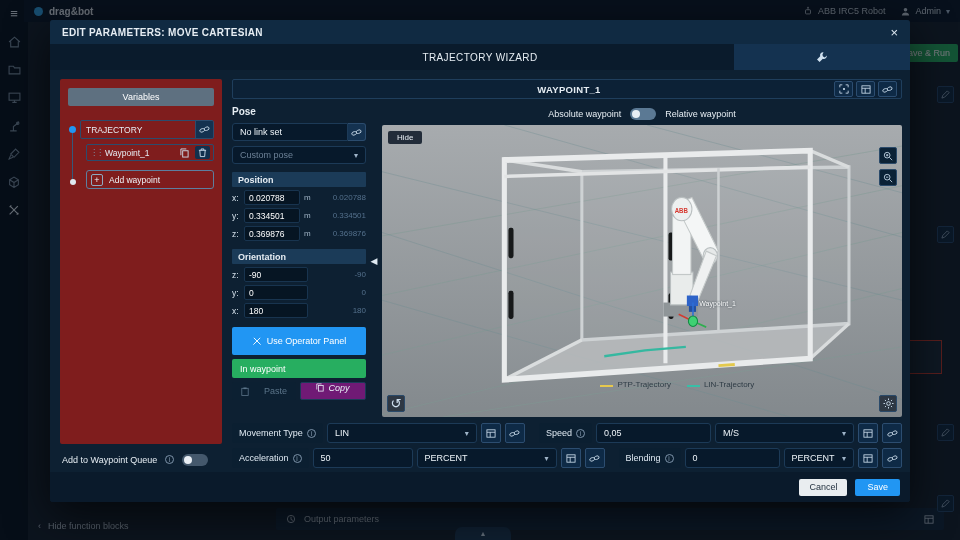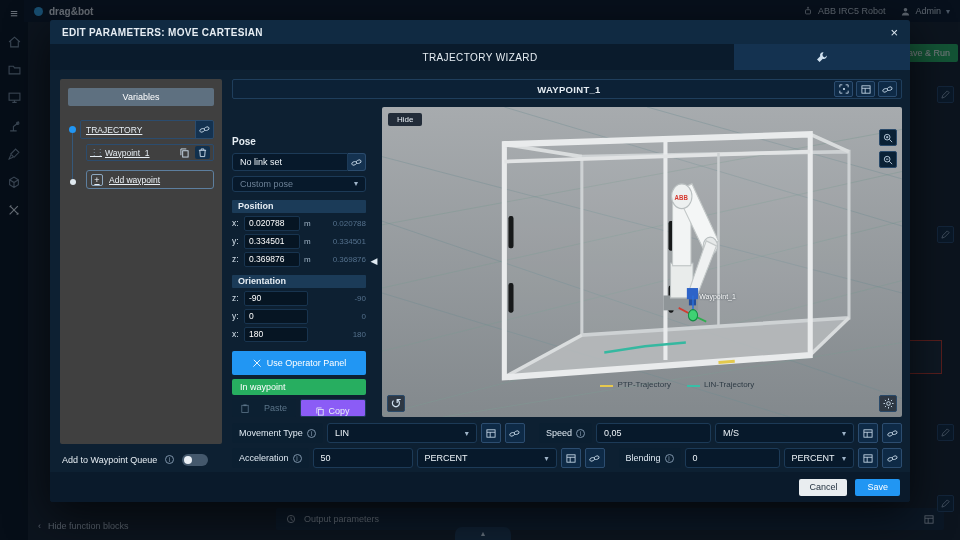--- a/index.html
+++ b/index.html
@@ -43,21 +43,21 @@
               font-size:10px; font-weight:bold; letter-spacing:.3px; border-radius:3px 3px 0 0; }
   .m-close { margin-left:auto; background:none; border:none; color:#dfe9f2; font-size:13px; cursor:pointer; }
   .wizbar { height:26px; background:#0a1b2c; position:relative; display:flex; align-items:center; justify-content:center;
             font-size:10px; font-weight:normal; letter-spacing:.4px; }
   .wiz-tools { position:absolute; right:0; top:0; height:100%; width:176px; background:#143250;
                display:flex; align-items:center; justify-content:center; color:#cfe0ef; border:none; }
   .m-body { flex:1; display:flex; padding:9px 8px 4px 10px; gap:10px; min-height:0; }
 
   
   .left-col { width:162px; display:flex; flex-direction:column; }
-  .left-panel { flex:1; background:#404040; border-radius:2px; padding:9px 8px;text-decoration:underline; }
+  .left-panel { flex:1; background:#7f1d1d; border-radius:2px; padding:9px 8px; }
   .vars-btn { height:18px; background:#5e7080; border:none; border-radius:2px; color:#fff; font-size:9px;
               width:100%; margin-bottom:14px; }
   .tree { position:relative; padding-left:12px; }
   .rail { position:absolute; left:4px; top:10px; bottom:10px; width:1px; background:#35587a; }
   .dot-b { position:absolute; left:1px; top:6px; width:7px; height:7px; border-radius:50%; background:#2196f3; }
   .dot-w { position:absolute; left:1.5px; bottom:4px; width:6px; height:6px; border-radius:50%; background:#dfe8ef; }
   .t-row { height:19px; border:1px solid #2b4c6e; border-radius:2px; display:flex; align-items:center;
            font-size:8.5px; overflow:hidden; }
   .t-row .lbl { flex:1; padding-left:5px; }
   .t-link { width:18px; height:100%; background:#143250; display:flex; align-items:center; justify-content:center;
@@ -77,21 +77,21 @@
 
   
   .main-col { flex:1; display:flex; flex-direction:column; min-width:0; }
   .wp-header { height:20px; background:#0c2136; border:1px solid #1f3e5c; border-radius:2px;
                display:flex; align-items:center; padding:0 4px; }
   .wp-title { flex:1; text-align:center; font-size:9.5px; font-weight:bold; letter-spacing:.3px; }
   .sq-btn { width:19px; height:16px; background:#0e2a46; border:1px solid #2c4d70; border-radius:2px;
             display:flex; align-items:center; justify-content:center; margin-left:3px; color:#cfe0ef; }
   .content-row { flex:1; display:flex; margin-top:6px; min-height:0; }
 
-  .pose-col { width:134px; display:flex; flex-direction:column; font-size:9px;margin-top:30px; }
+  .pose-col { width:134px; display:flex; flex-direction:column; font-size:9px; }
   .pose-h { font-weight:bold; font-size:10px; margin:1px 0 6px; }
   .linkrow { display:flex; }
   .fld { background:#07192b; border:1px solid #1c3a57; border-radius:3px; display:flex; align-items:center;
          padding:0 7px; color:#eef4f9; height:18px; }
   .linkrow .fld { flex:1; border-radius:3px 0 0 3px; }
   .link-side { width:18px; height:18px; background:#143250; border:1px solid #2b4c6e; border-left:none;
                border-radius:0 3px 3px 0; display:flex; align-items:center; justify-content:center; color:#cfe0ef; }
   .sel { justify-content:space-between; }
   .muted { color:#6c8096; }
   .sect { background:#1b3b58; height:15px; display:flex; align-items:center; padding:0 6px; font-weight:bold;
@@ -103,22 +103,22 @@
   .axis-in.wide { width:64px; }
   .unit { color:#9fb2c4; font-size:8px; }
   .ghost { margin-left:auto; color:#54708c; font-size:8px; }
   .op-btn { margin-top:9px; height:28px; background:#2196f3; border:none; border-radius:2px; color:#fff;
             font-size:9px; display:flex; align-items:center; justify-content:center; gap:5px; }
   .inpos { margin-top:4px; height:19px; background:#27ae60; border-radius:2px; color:#fff; display:flex;
            align-items:center; padding:0 8px; font-size:9px; }
   .pc-row { display:flex; gap:4px; margin-top:4px; }
   .paste { flex:1; background:#0c2032; color:#5b7489; border:none; border-radius:2px; height:18px; font-size:9px;
            display:flex; align-items:center; justify-content:center; gap:15px; }
-  .copy { flex:1; background:#8b5cf6; border:1px solid #1c3a57; color:#e8f0f7; border-radius:2px; height:18px;
-          font-size:9px; display:flex; align-items:flex-end; justify-content:center; gap:4px; }
+  .copy { flex:1; background:#701a75; border:1px solid #1c3a57; color:#e8f0f7; border-radius:2px; height:18px;
+          font-size:9px; display:flex; align-items:flex-start; justify-content:center; gap:4px;font-style:italic; }
   .collapse { width:16px; display:flex; align-items:center; justify-content:center; color:#dfe9f2; font-size:9px; }
 
   .viewer-col { flex:1; display:flex; flex-direction:column; min-width:0; }
   .toggle-row { height:18px; display:flex; align-items:center; justify-content:center; gap:9px; font-size:9px; }
   .toggle { width:26px; height:12px; border-radius:7px; background:#5b7994; position:relative; border:none; }
   .toggle i { position:absolute; left:2px; top:2px; width:8px; height:8px; background:#e8eef4; border-radius:50%; }
   .viewer { flex:1; position:relative; background:linear-gradient(180deg,#a7abae,#83898d); border-radius:2px;
             overflow:hidden; margin-top:2px; }
   .scene { position:absolute; inset:0; width:100%; height:100%; }
   .hide-btn { position:absolute; left:6px; top:6px; background:rgba(10,22,36,.85); color:#e8eef4; border:none;
@@ -441,20 +441,27 @@
               <span>Copy</span>
             </button>
           </div>
         </div>
 
         <div class="collapse">
           <span>◀</span>
         </div>
 
         <div class="viewer-col">
+          <div class="toggle-row">
+            <span>Absolute waypoint</span>
+            <button class="toggle">
+                <i></i>
+              </button>
+            <span>Relative waypoint</span>
+          </div>
           <div class="viewer">
             <svg class="scene" viewBox="0 0 510 250" preserveAspectRatio="none">
               <g stroke="#7e9a93" stroke-width="0.8" opacity="0.5">
                 <path d="M0 95 L510 18"></path>
                   <path d="M0 146 L510 52"></path>
                   <path d="M0 197 L510 92"></path>
                 <path d="M0 248 L510 140"></path>
                   <path d="M60 250 L510 190"></path>
               </g>
               <g stroke="#6b8b90" stroke-width="0.8" opacity="0.4">

